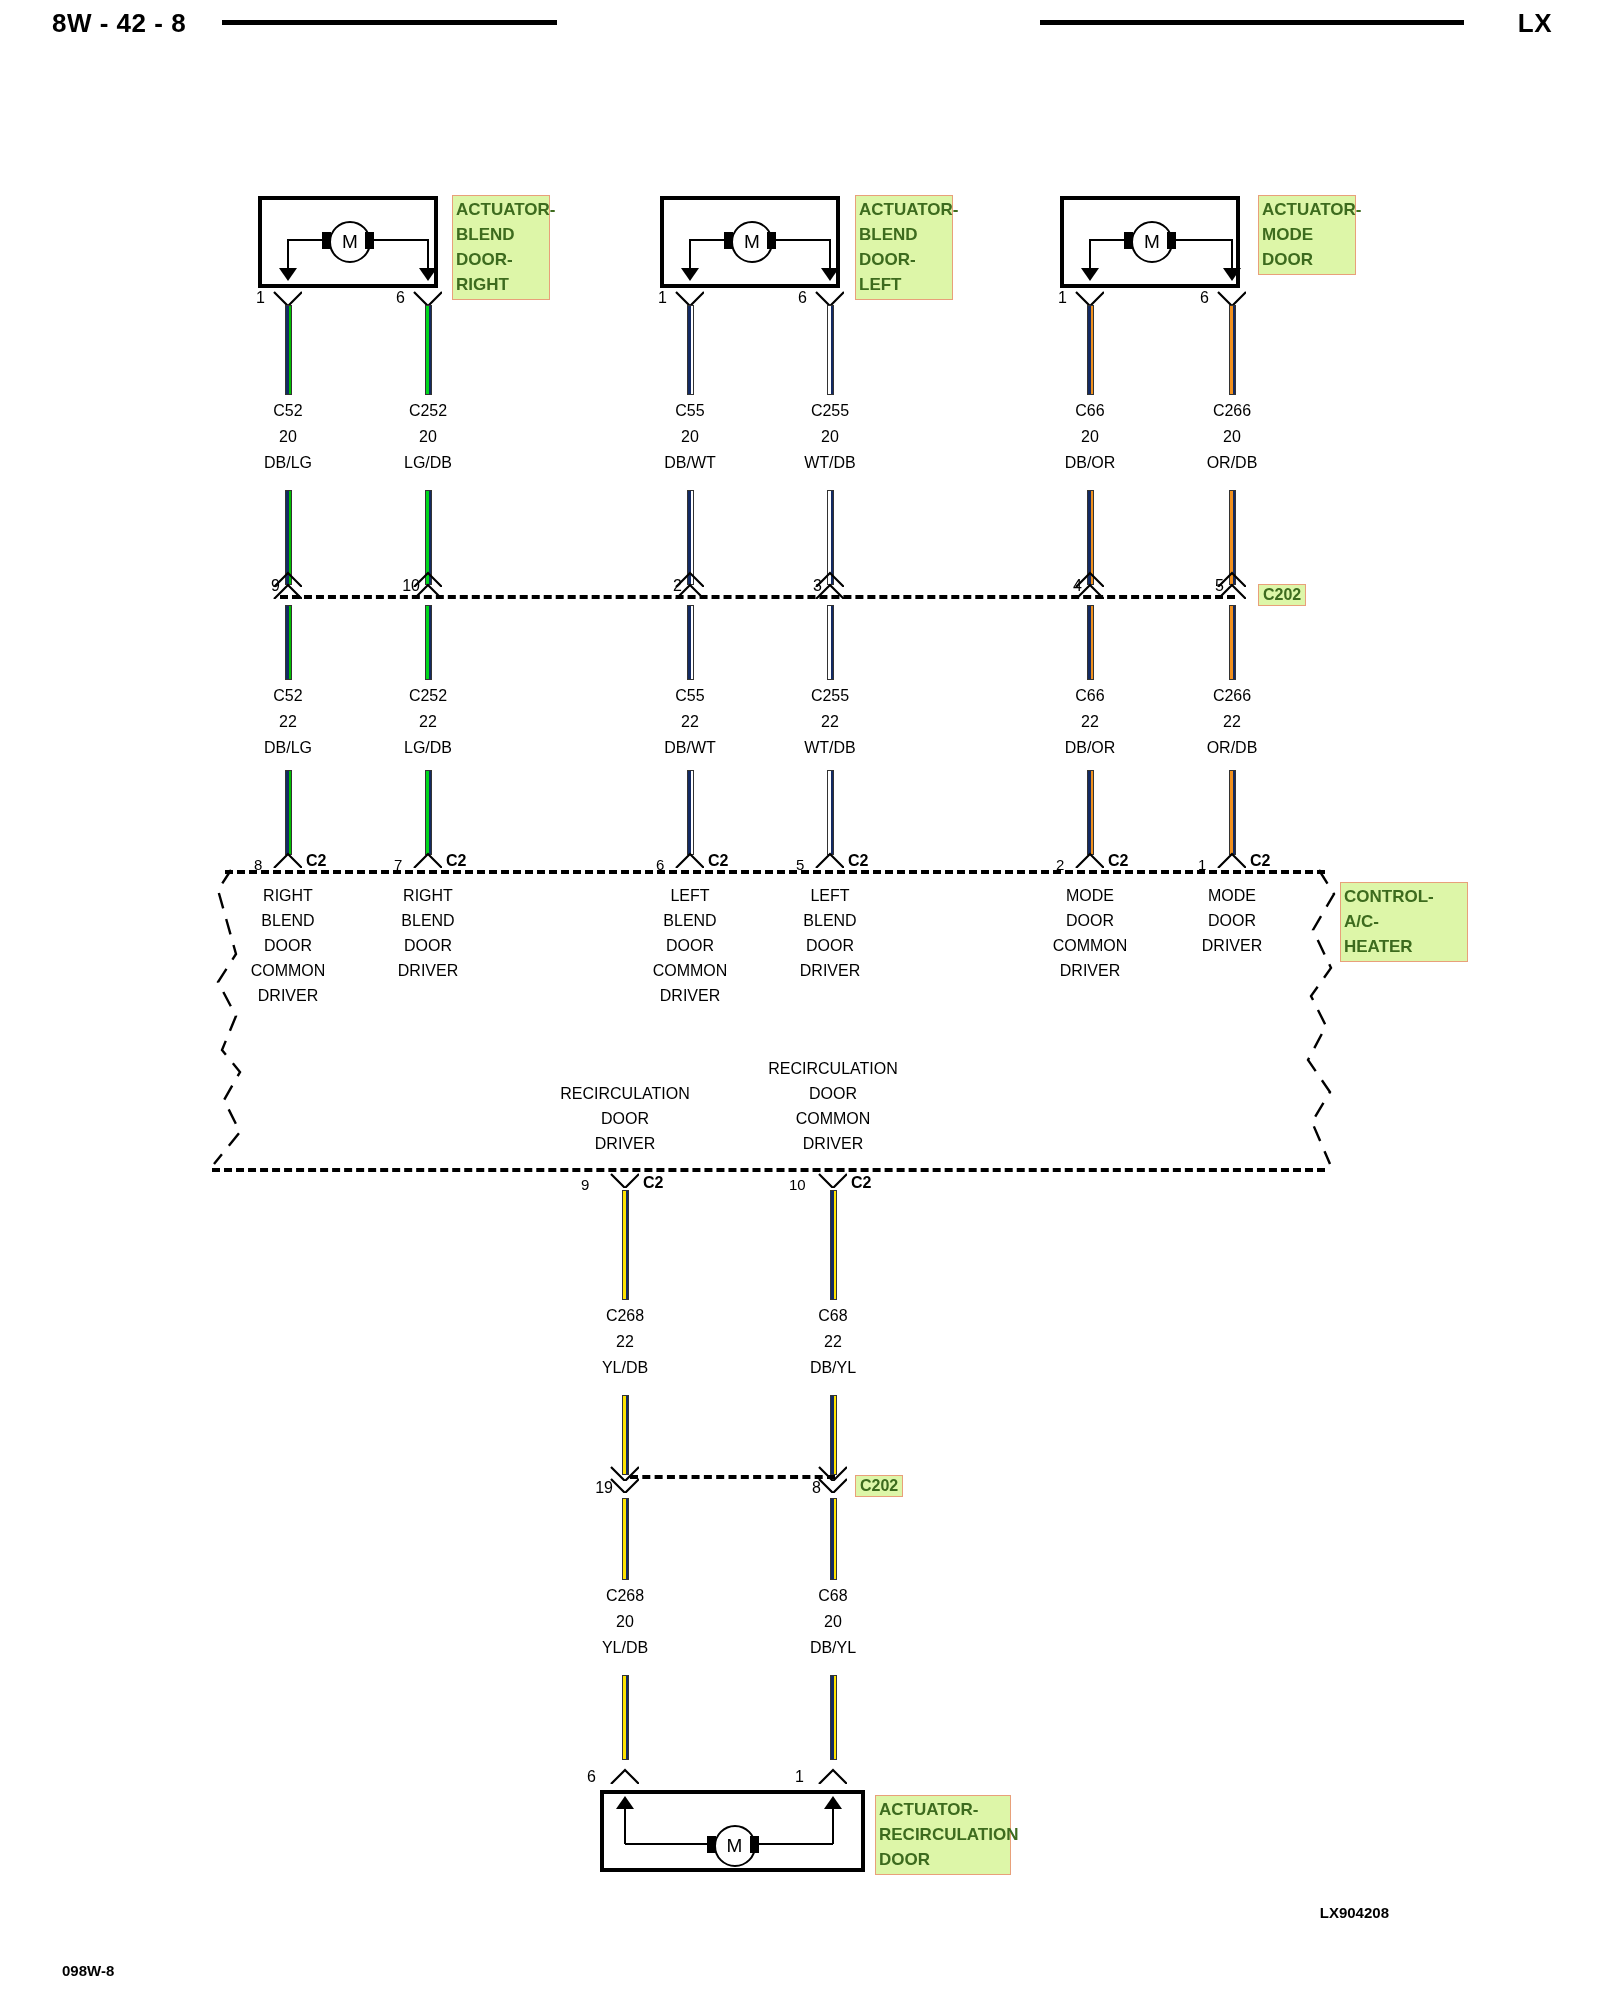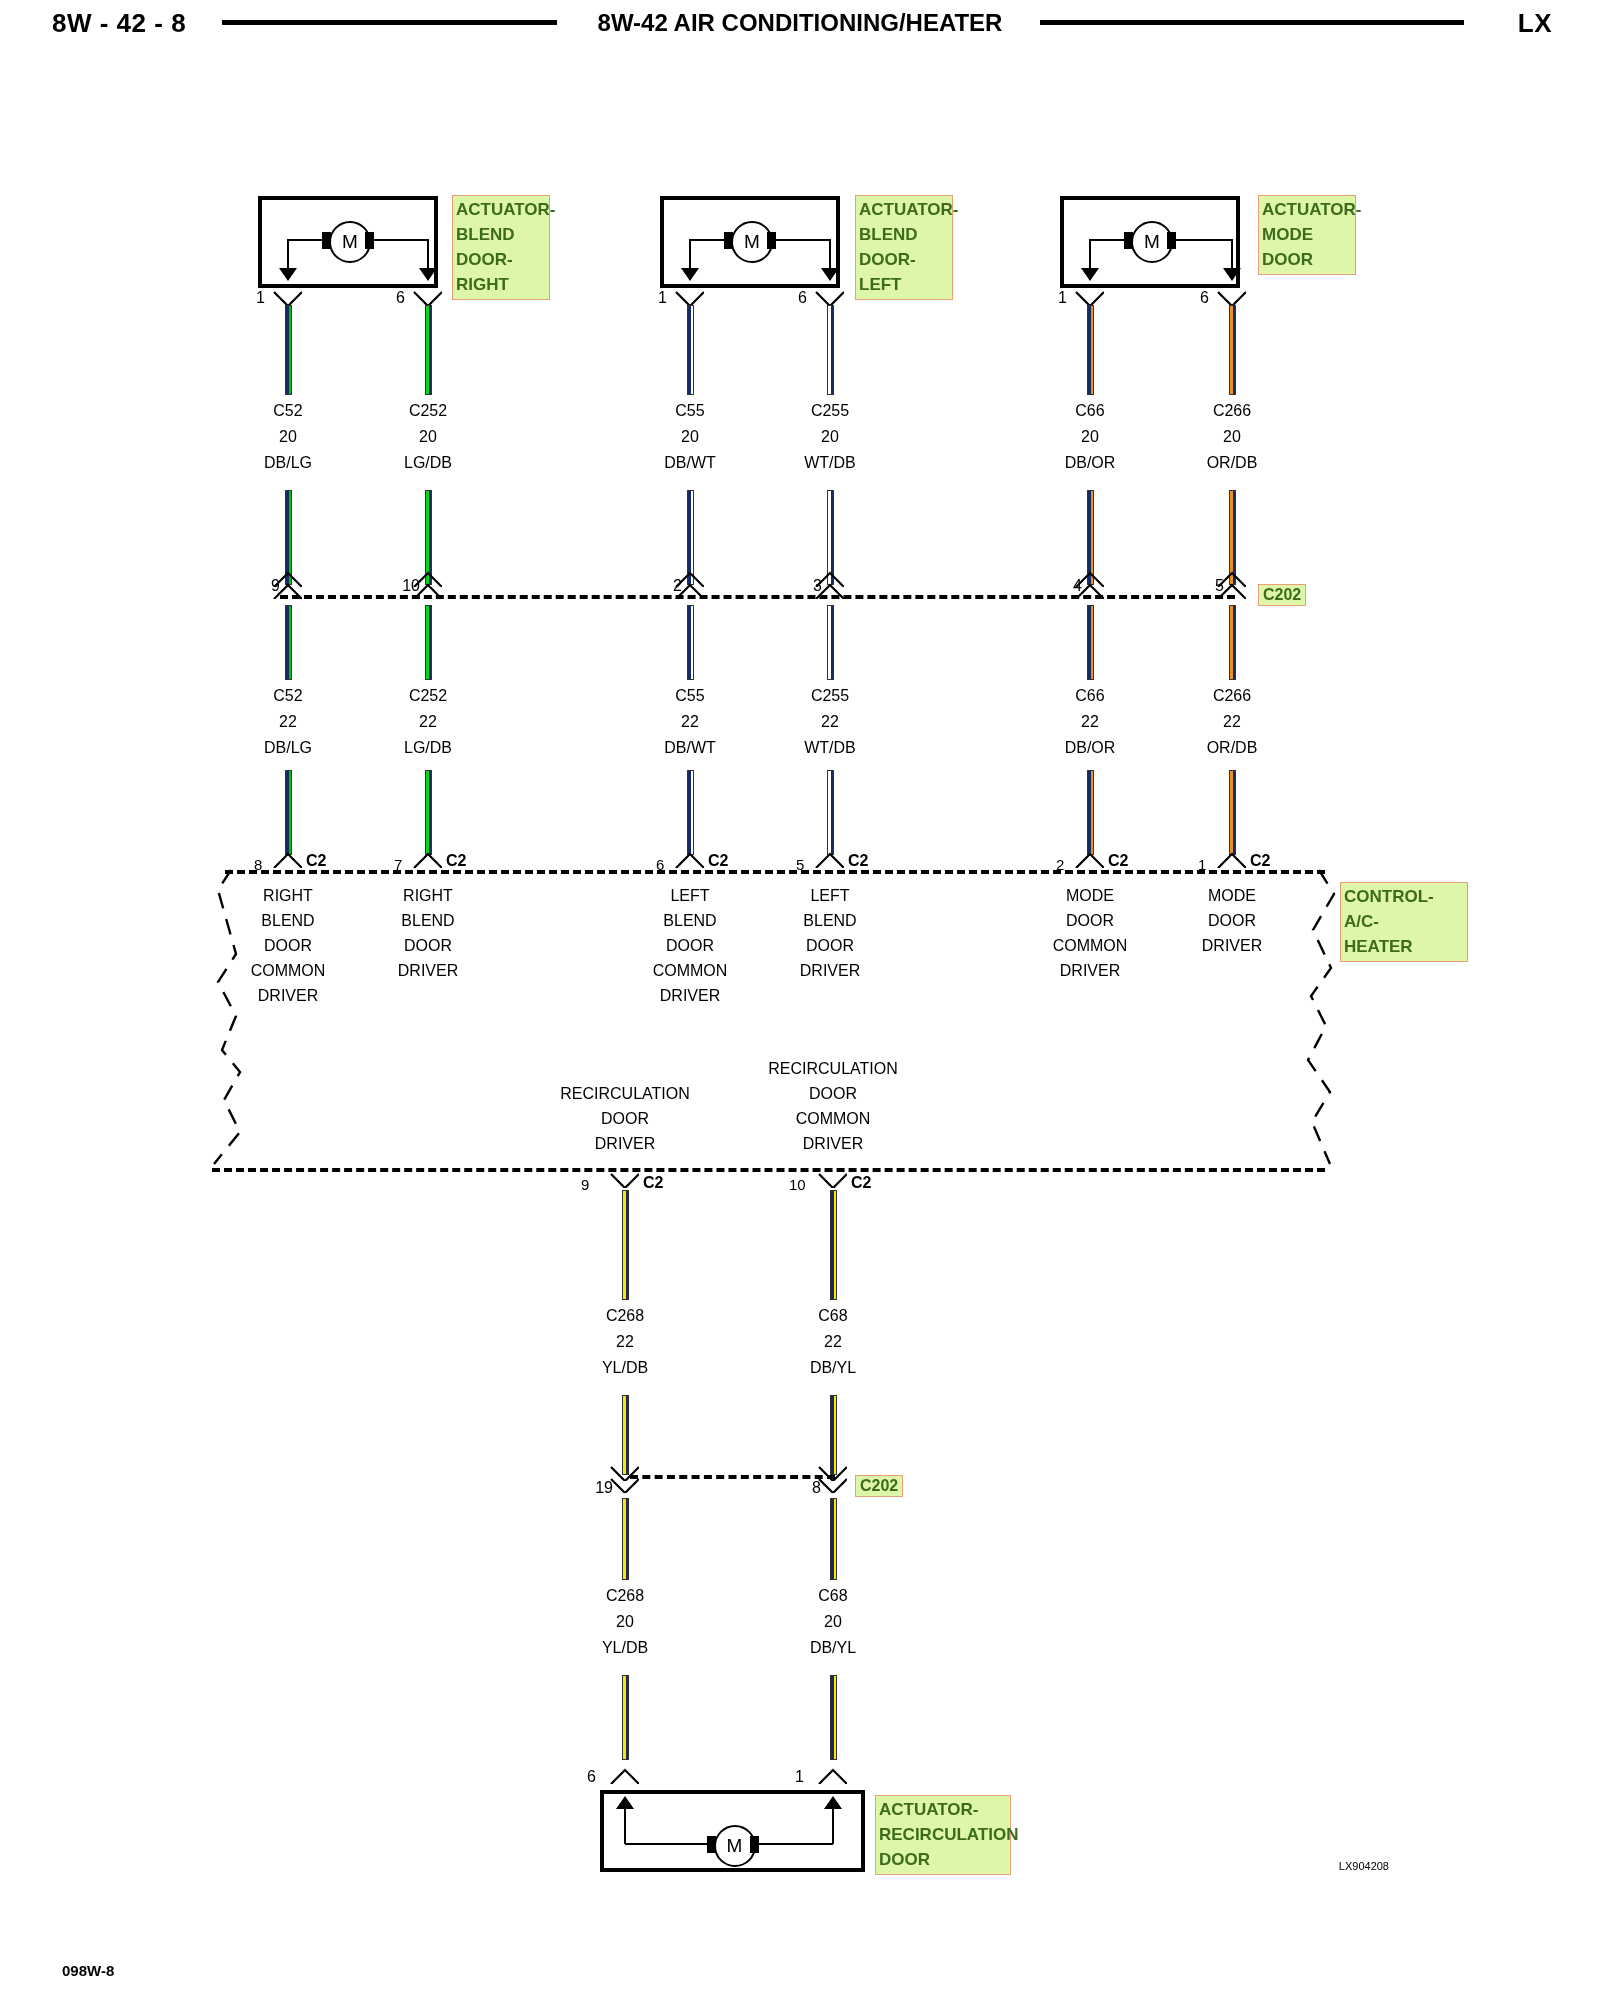--- a/index.html
+++ b/index.html
@@ -12,21 +12,21 @@
   .hdr-left{position:absolute;left:52px;top:8px;font-size:26px;font-weight:bold;letter-spacing:.5px;}
   .hdr-right{position:absolute;right:48px;top:8px;font-size:26px;font-weight:bold;letter-spacing:.5px;}
   .hdr-title{position:absolute;left:0;top:9px;width:1600px;text-align:center;font-size:24px;font-weight:bold;}
   .hdr-sub{position:absolute;left:0;top:47px;width:1600px;text-align:center;font-size:24px;font-weight:bold;}
   .hdr-rule{position:absolute;height:5px;background:#000;top:20px;}
   .hdr-rule.l{left:222px;width:335px;}
   .hdr-rule.r{left:1040px;width:424px;}
 
   
   .ftr-left{position:absolute;left:62px;top:1962px;font-size:15px;font-weight:bold;}
-  .ftr-right{position:absolute;right:62px;top:1860px;font-size:11px;font-weight:normal;}
+  .ftr-right{position:absolute;right:62px;top:1904px;font-size:15px;font-weight:bold;}
 
   
   .act{position:absolute;border:4px solid #000;background:#fff;box-sizing:border-box;}
   .motor{position:absolute;width:38px;height:38px;border:2px solid #000;border-radius:50%;background:#fff;
          display:flex;align-items:center;justify-content:center;font-size:19px;}
   .mterm{position:absolute;width:9px;height:17px;background:#000;}
   .mwire{position:absolute;background:#000;}
   .arrow-dn{position:absolute;width:0;height:0;border-left:9px solid transparent;border-right:9px solid transparent;border-top:13px solid #000;}
   .arrow-up{position:absolute;width:0;height:0;border-left:9px solid transparent;border-right:9px solid transparent;border-bottom:13px solid #000;}
 
@@ -52,21 +52,20 @@
   .modtext.wide{width:230px;}
 </style>
 </head>
 <body>
 
 <div class="page">
 
   <div class="hdr">
     <div class="hdr-left">8W - 42 - 8</div>
     <div class="hdr-rule l"></div>
-    <div class="hdr-title">8W-42 AIR CONDITIONING/HEATER</div>
     <div class="hdr-rule r"></div>
     <div class="hdr-right">LX</div>
   </div>
 
   <div id="diagram">
       <div class="act" style="left: 258px; top: 196px; width: 180px; height: 92px;"></div>
       <div class="motor" style="left: 329px; top: 221px;">M</div>
       <div class="mterm" style="left: 322px; top: 232px;"></div>
       <div class="mterm" style="left: 365px; top: 232px;"></div>
       <div class="mwire" style="left: 288px; top: 239px; width: 34px; height: 2px; background: rgb(0, 0, 0);"></div>

